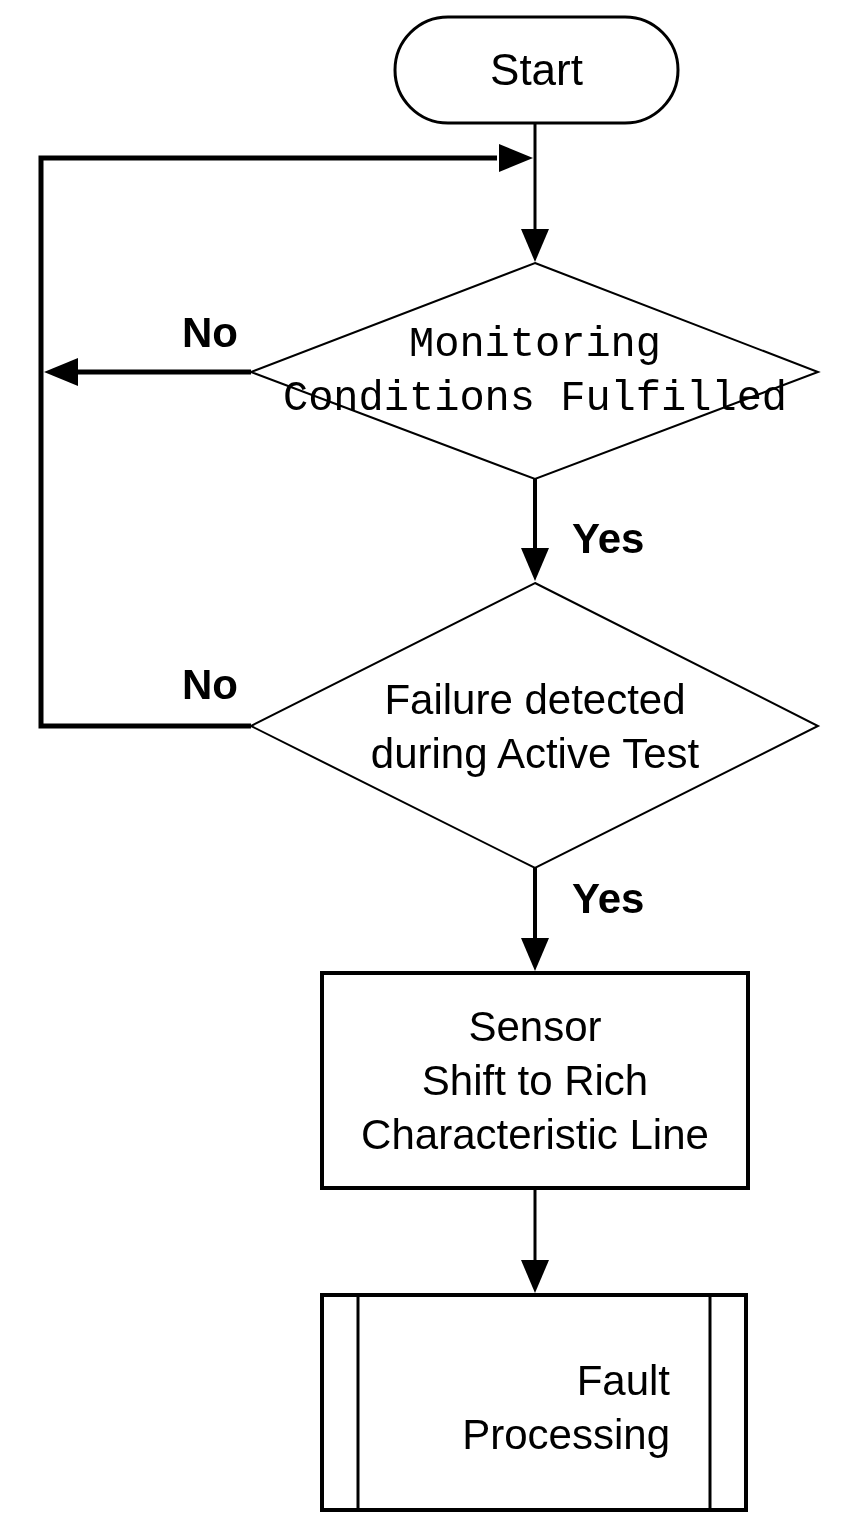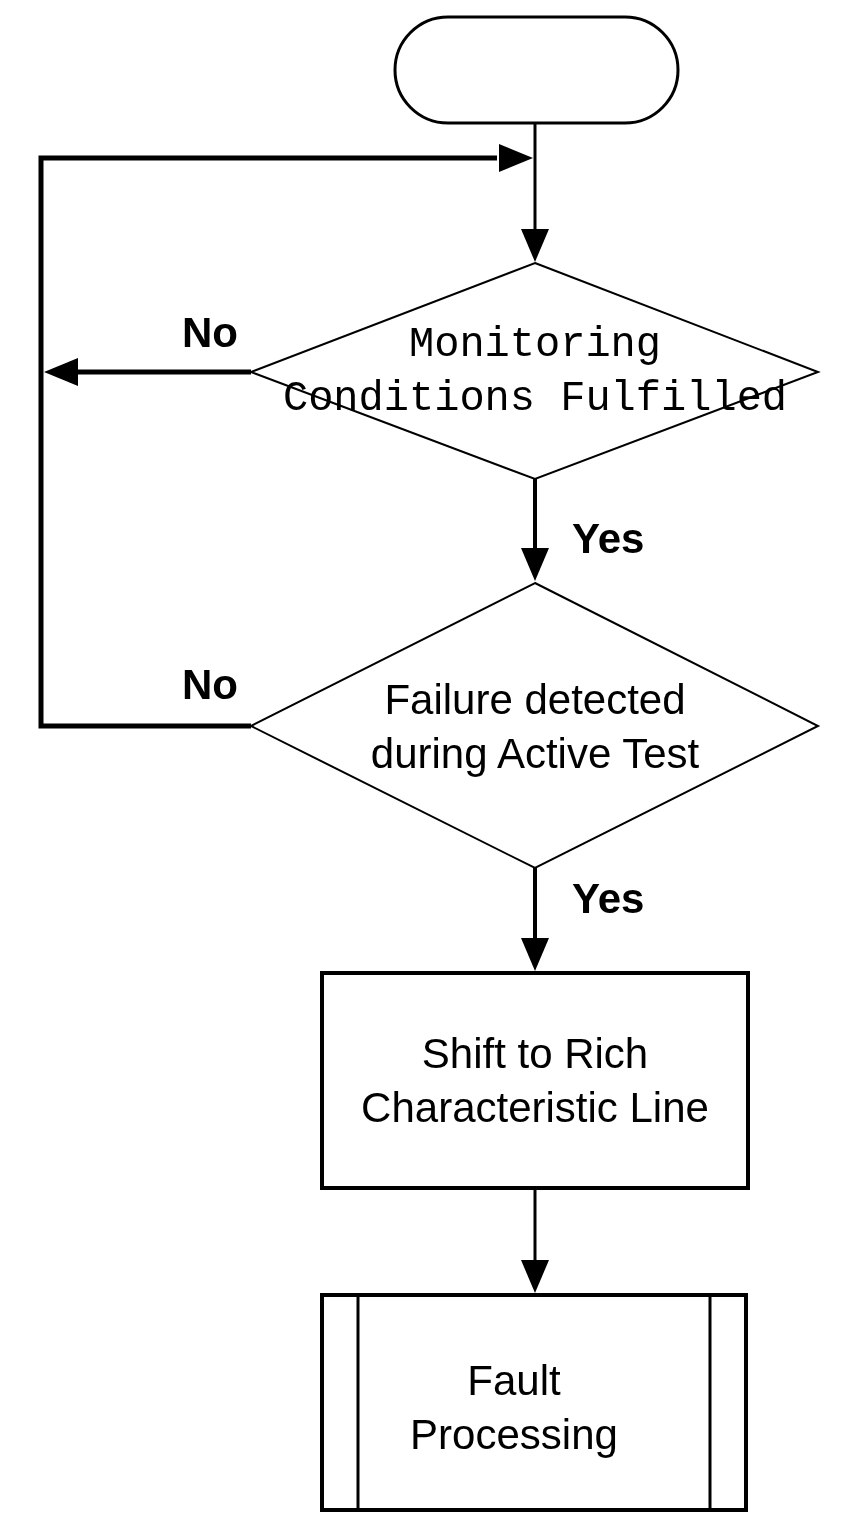--- a/index.html
+++ b/index.html
@@ -35,21 +35,21 @@
     color: #000000;
     letter-spacing: 0px;
     white-space: nowrap;
     pointer-events: none;
   }
   .node-label span { display: block; }
   .start-label   { left: 395px; top: 17px;   width: 283px; height: 106px; font-size: 44px; }
   .d1-label      { left: 265px; top: 293px;  width: 540px; height: 158px; font-family: Liberation Mono, monospace; }
   .d2-label      { left: 265px; top: 648px;  width: 540px; height: 158px; }
   .p1-label      { left: 322px; top: 973px;  width: 426px; height: 215px; }
-  .p2-label      { left: 358px; top: 1300px; width: 312px; height: 215px; }
+  .p2-label      { left: 358px; top: 1300px; width: 312px; height: 215px; align-items: flex-end; }
   .edge-label {
     position: absolute;
     font-size: 42px;
     line-height: 46px;
     font-weight: bold;
     color: #000000;
     white-space: nowrap;
     pointer-events: none;
     margin-left: 14px;
   }
@@ -89,32 +89,36 @@
 
     <polygon points="535,583 818,726 535,868 251,726" fill="#ffffff" stroke="#000000" stroke-width="2"></polygon>
 
     <rect x="322" y="973" width="426" height="215" fill="#ffffff" stroke="#000000" stroke-width="4"></rect>
 
     <rect x="322" y="1295" width="424" height="215" fill="#ffffff" stroke="#000000" stroke-width="4"></rect>
     <line x1="358" y1="1295" x2="358" y2="1510" stroke="#000000" stroke-width="3"></line>
     <line x1="710" y1="1295" x2="710" y2="1510" stroke="#000000" stroke-width="3"></line>
   </svg>
 
+  <div class="node-label start-label">
+    <span>Start</span>
+  </div>
 
   <div class="node-label d1-label">
     <span>Monitoring</span>
     <span>Conditions Fulfilled</span>
   </div>
 
   <div class="node-label d2-label">
     <span>Failure detected</span>
     <span>during Active Test</span>
   </div>
 
   <div class="node-label p1-label">
+    <span>Sensor</span>
     <span>Shift to Rich</span>
     <span>Characteristic Line</span>
   </div>
 
   <div class="node-label p2-label">
     <span>Fault</span>
     <span>Processing</span>
   </div>
 
   <div class="edge-label no1-label">No</div>

